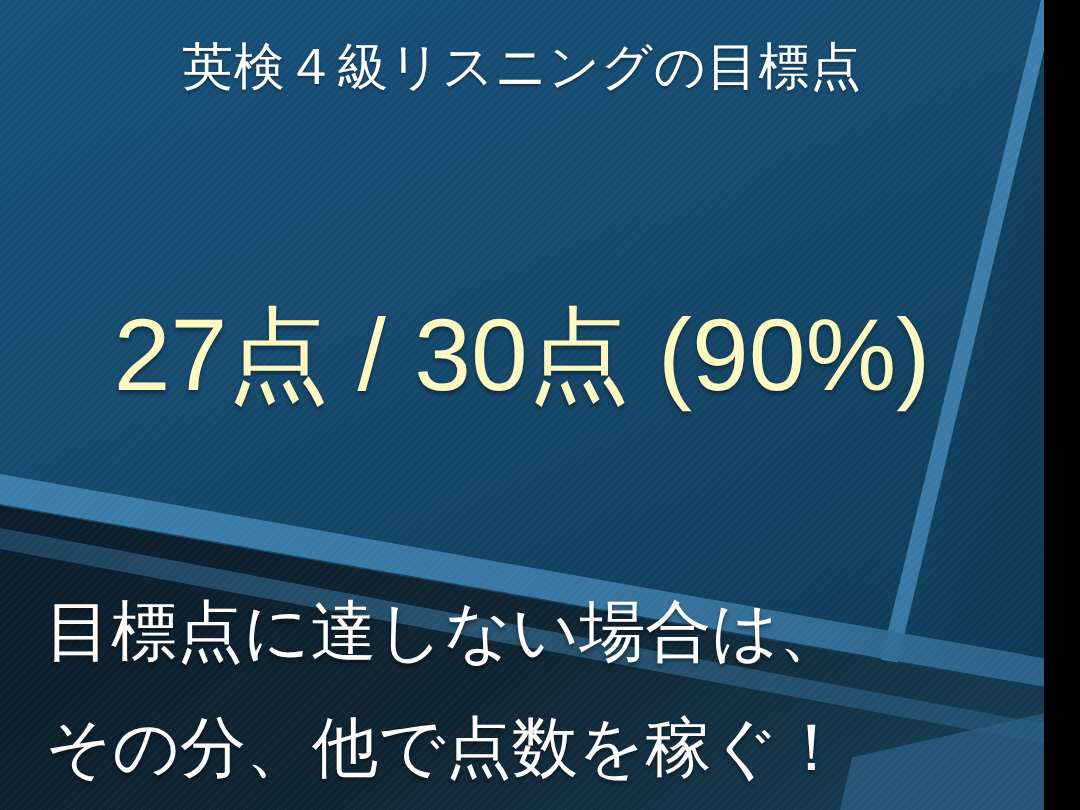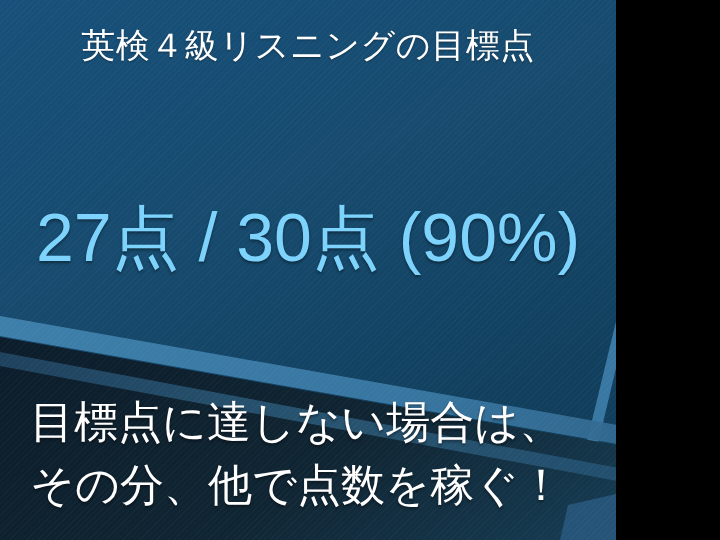--- a/index.html
+++ b/index.html
@@ -4,21 +4,21 @@
 <title>Slide</title>
 <style>
   html, body {
     margin: 0;
     padding: 0;
     background: #000;
   }
 
   #slide {
     position: relative;
-    width: 616px;
+    width: 696px;
     height: 540px;
     overflow: hidden;
     font-family: "Liberation Sans", "DejaVu Sans", sans-serif;
     background: #14496b;
     user-select: none;
   }
 
   
   .bg-svg {
     position: absolute;
@@ -61,21 +61,21 @@
     white-space: nowrap;
     text-shadow: 0 1px 2px rgba(0,0,0,0.35);
   }
 
   .headline {
     position: absolute;
     left: 0;
     right: 0;
     top: 196px;
     text-align: center;
-    color: #7dd3fc;
+    color: #fef9c3;
     font-size: 68px;
     line-height: 82px;
     white-space: nowrap;
     text-shadow: 0 2px 3px rgba(0,0,0,0.40);
   }
 
   .body-block {
     position: absolute;
     left: 30px;
     top: 392px;
@@ -85,21 +85,21 @@
     line-height: 60px;
     text-shadow: 0 2px 3px rgba(0,0,0,0.45);
   }
 
   .body-line {
     white-space: nowrap;
     display: block;
   }
 
   .body-line + .body-line {
-    margin-top: 3px;
+    margin-top: 17px;
   }
 </style>
 </head>
 <body>
 
 <div id="slide">
 
   <svg class="bg-svg" viewBox="0 0 720 540" preserveAspectRatio="none">
     <defs>
       <linearGradient id="gradMain" x1="0" y1="0" x2="0.55" y2="1">

